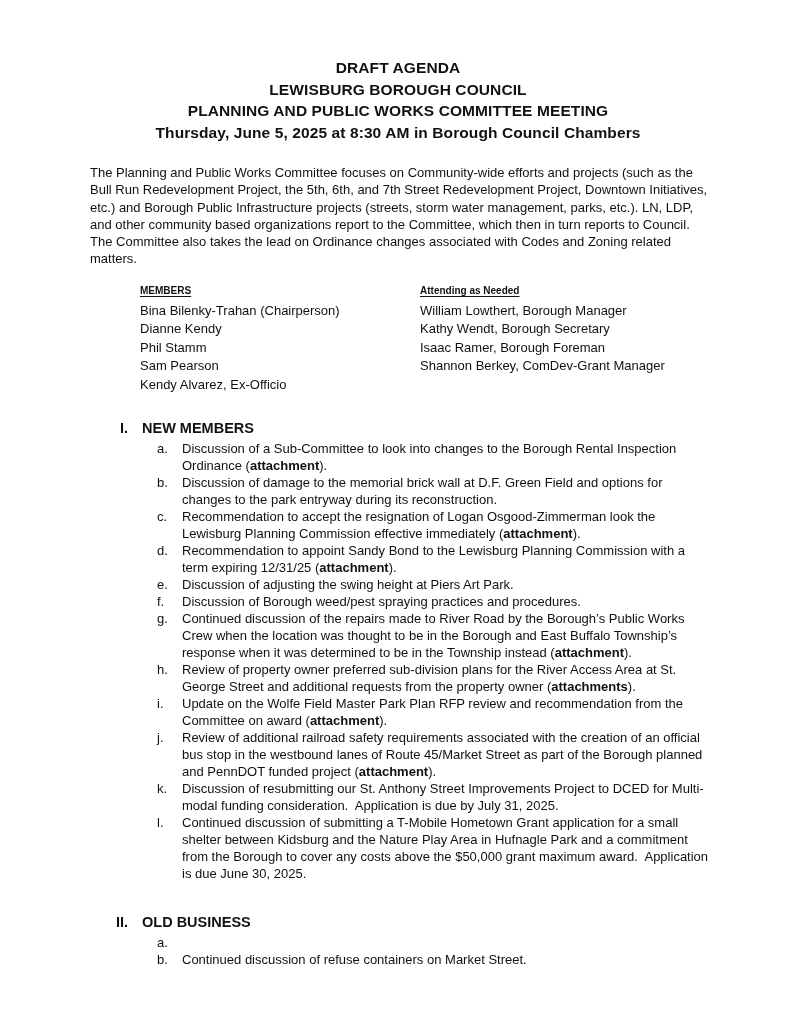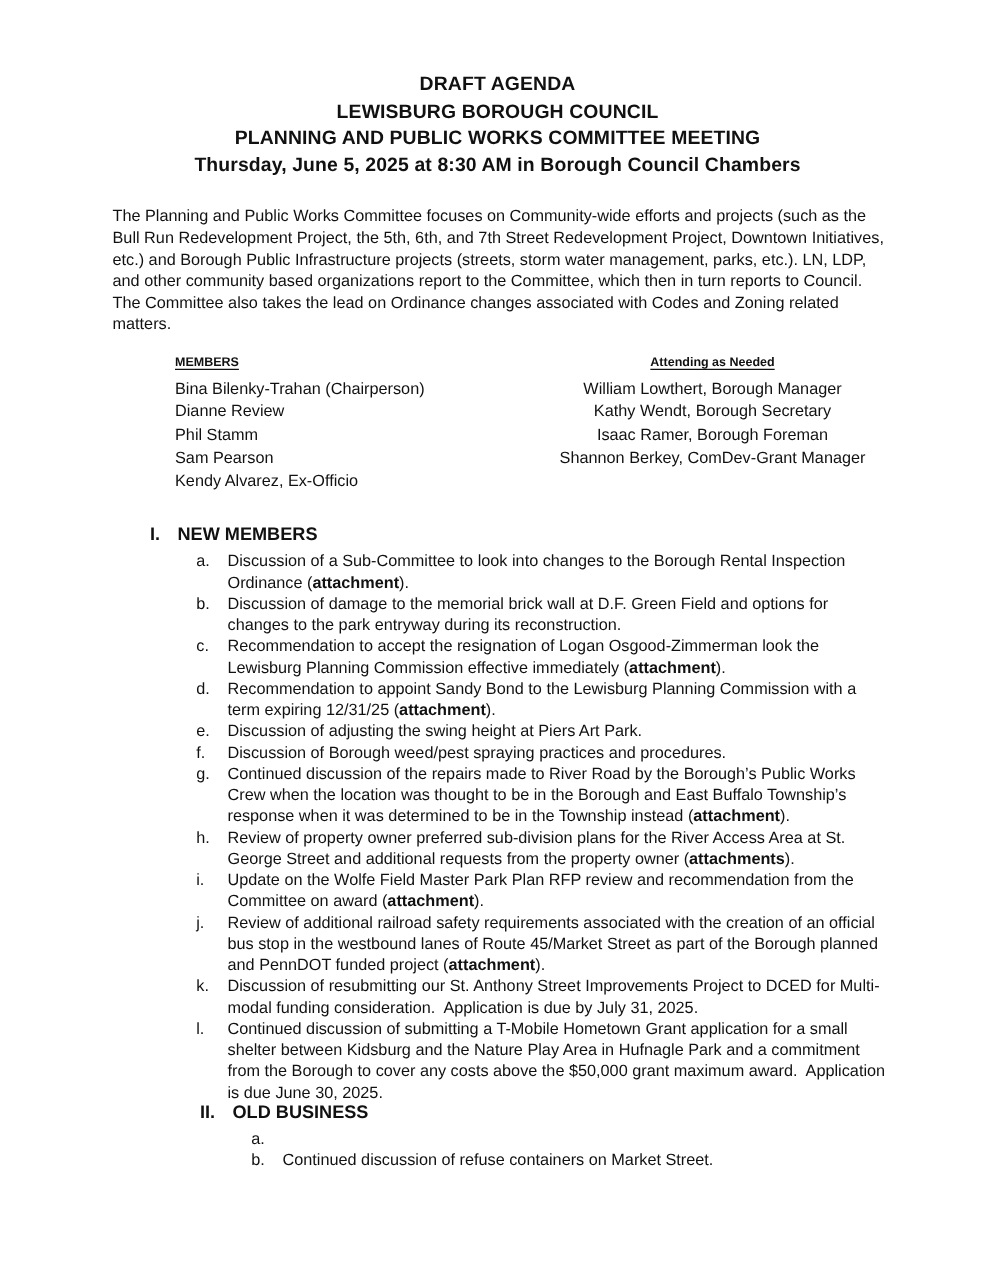--- a/index.html
+++ b/index.html
@@ -35,41 +35,39 @@
   .columns {
     display: flex;
     margin-top: 14px;
   }
   .col-members {
     margin-left: 140px;
     width: 280px;
   }
   .col-attending {
     width: 300px;
-    text-align: center;
   }
   .col-heading {
     font-weight: 700;
     font-size: 10px;
     line-height: 19px;
     text-decoration: underline;
     text-underline-offset: 2px;
   }
   .name-list {
     list-style: none;
     margin: 2px 0 0 0;
     padding: 0;
     line-height: 18.5px;
   }
   .agenda {
     margin-top: 26px;
   }
   .section + .section {
-    margin-top: 0;
-    padding-left: 44px;
+    margin-top: 32px;
   }
   .section-heading {
     display: flex;
     font-weight: 700;
     font-size: 14.5px;
     line-height: 17px;
   }
   .section-numeral {
     flex: none;
     margin-left: 100px;
@@ -114,21 +112,21 @@
     <div>Thursday, June 5, 2025 at 8:30 AM in Borough Council Chambers</div>
   </header>
 
   <p class="intro">The Planning and Public Works Committee focuses on Community-wide efforts and projects (such as the Bull Run Redevelopment Project, the 5th, 6th, and 7th Street Redevelopment Project, Downtown Initiatives, etc.) and Borough Public Infrastructure projects (streets, storm water management, parks, etc.). LN, LDP, and other community based organizations report to the Committee, which then in turn reports to Council.  The Committee also takes the lead on Ordinance changes associated with Codes and Zoning related matters.</p>
 
   <div class="columns">
     <div class="col-members">
       <div class="col-heading">MEMBERS</div>
       <ul class="name-list">
           <li>Bina Bilenky-Trahan (Chairperson)</li>
-          <li>Dianne Review</li>
+          <li>Dianne Kendy</li>
           <li>Phil Stamm</li>
           <li>Sam Pearson</li>
           <li>Kendy Alvarez, Ex-Officio</li>
         </ul>
     </div>
     <div class="col-attending">
       <div class="col-heading">Attending as Needed</div>
       <ul class="name-list">
           <li>William Lowthert, Borough Manager</li>
           <li>Kathy Wendt, Borough Secretary</li>

